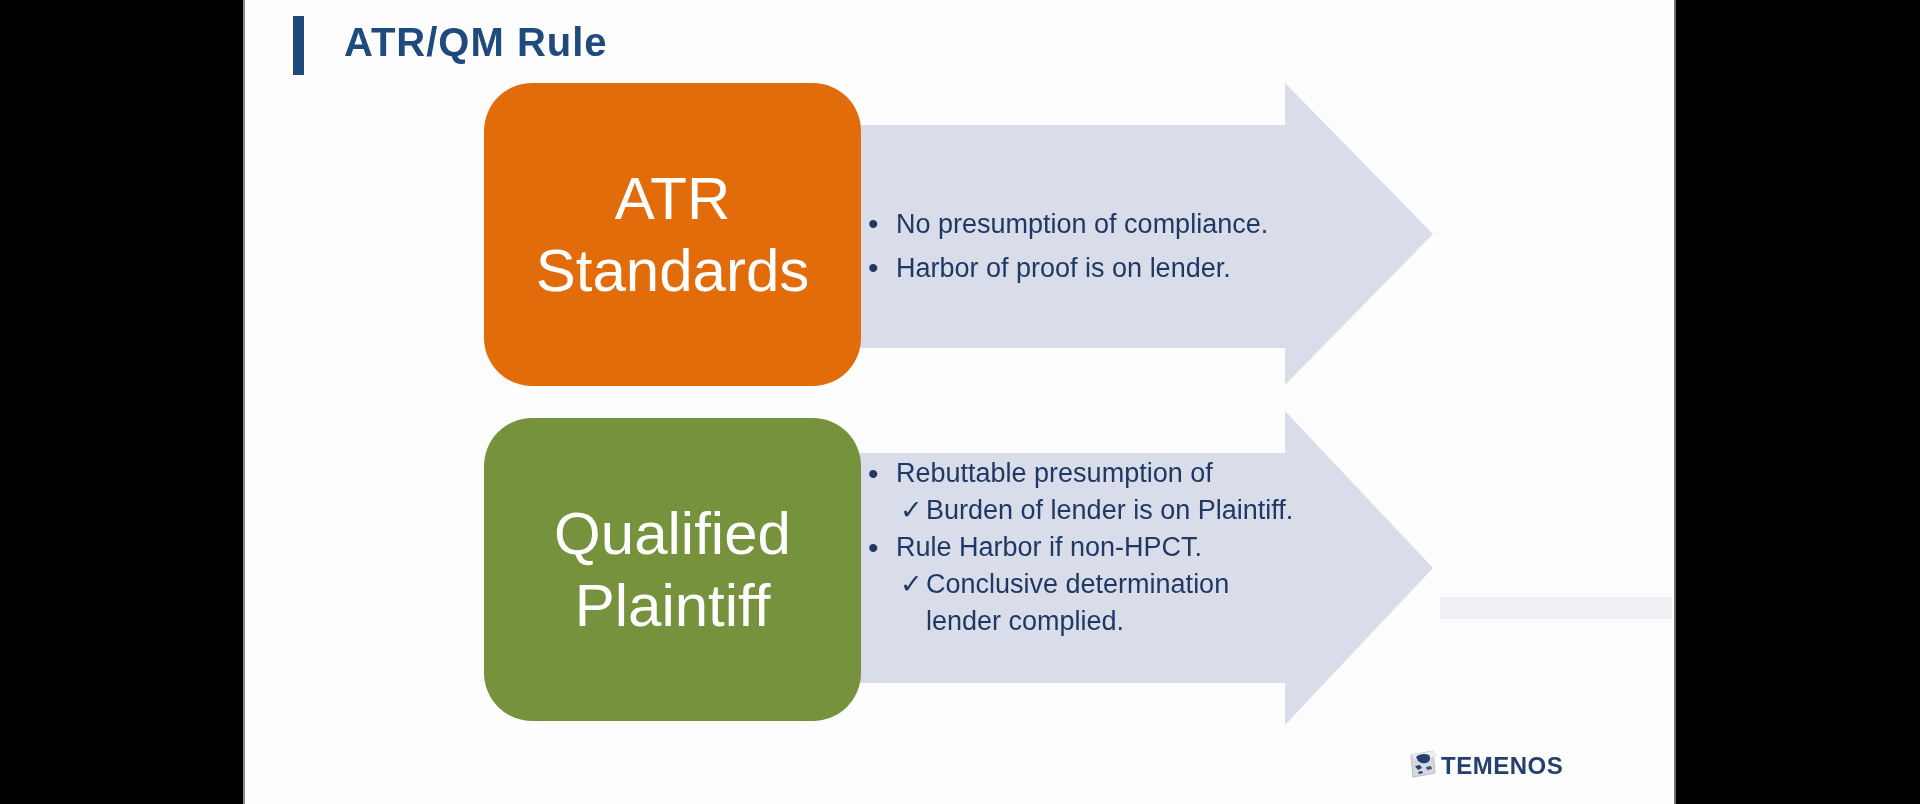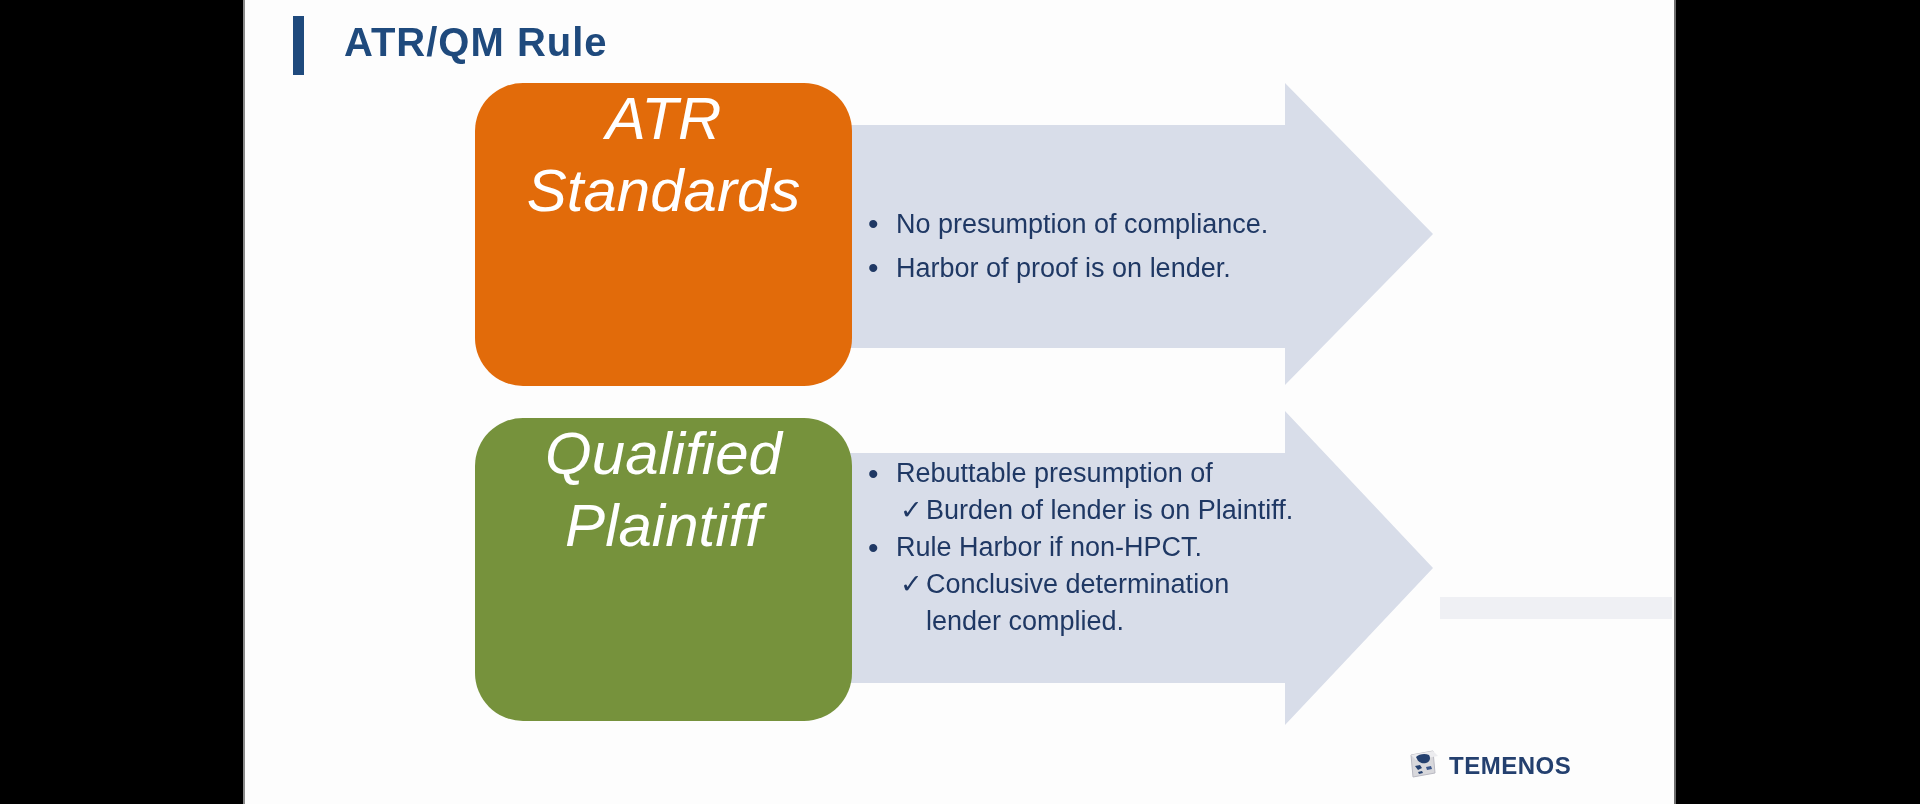--- a/index.html
+++ b/index.html
@@ -19,23 +19,23 @@
                  color:#1F4A7D; letter-spacing:1px; }
 
   
   .arrow { position:absolute; left:455px; width:733px; background:#D8DDE9; }
   .arrow1 { top:83px;  height:302px;
             clip-path:polygon(0 42px,585px 42px,585px 0,733px 151px,585px 302px,585px 265px,0 265px); }
   .arrow2 { top:411px; height:314px;
             clip-path:polygon(0 42px,585px 42px,585px 0,733px 157px,585px 314px,585px 272px,0 272px); }
 
   
-  .box { position:absolute; left:230px; width:377px; height:303px; border-radius:48px;
-         display:flex; flex-direction:column; align-items:center; justify-content:flex-start;
-         text-align:center;font-style:italic; }
+  .box { position:absolute; left:239px; width:377px; height:303px; border-radius:48px;
+         display:flex; flex-direction:column; align-items:center; justify-content:center;
+         text-align:center; }
   .box-orange { top:83px;  background:#E26B0A; color:#FFFFFF; }
   .box-green  { top:418px; background:#76923C; color:#ffffff; }
   .box .bl { font-size:60px; line-height:72px; white-space:nowrap; }
 
   
   .atext { position:absolute; color:#1F3864; font-size:27px; }
   .atext1 { left:615px; top:202px; width:460px; }
   .atext1 .t-line { height:44px; line-height:44px; }
   .atext2 { left:615px; top:455px; width:470px; }
   .atext2 .t-line { height:37px; line-height:37px; }
@@ -48,21 +48,21 @@
   .t-line.check { padding-left:40px; }
   .t-line.check .marker { width:26px; font-size:27px; }
   .t-line.cont2 { padding-left:66px;align-items:center; }
   .t-line.cont2 .marker { width:0; }
 
   
   .faint-strip { position:absolute; left:1195px; top:597px; width:232px; height:22px;
                  background:rgba(205,210,222,0.28); }
 
   
-  .logo { position:absolute; left:1160px; top:746px; display:flex; align-items:center; gap:8px; }
+  .logo { position:absolute; left:1160px; top:746px; display:flex; align-items:center; }
   .logo-text { font-size:24px; font-weight:bold; color:#24406F; letter-spacing:0.5px; }
 </style>
 </head>
 <body>
 
 <div class="stage">
   <div class="slide">
 
     <div class="accent-bar"></div>
     <div class="slide-title">ATR/QM Rule</div>

